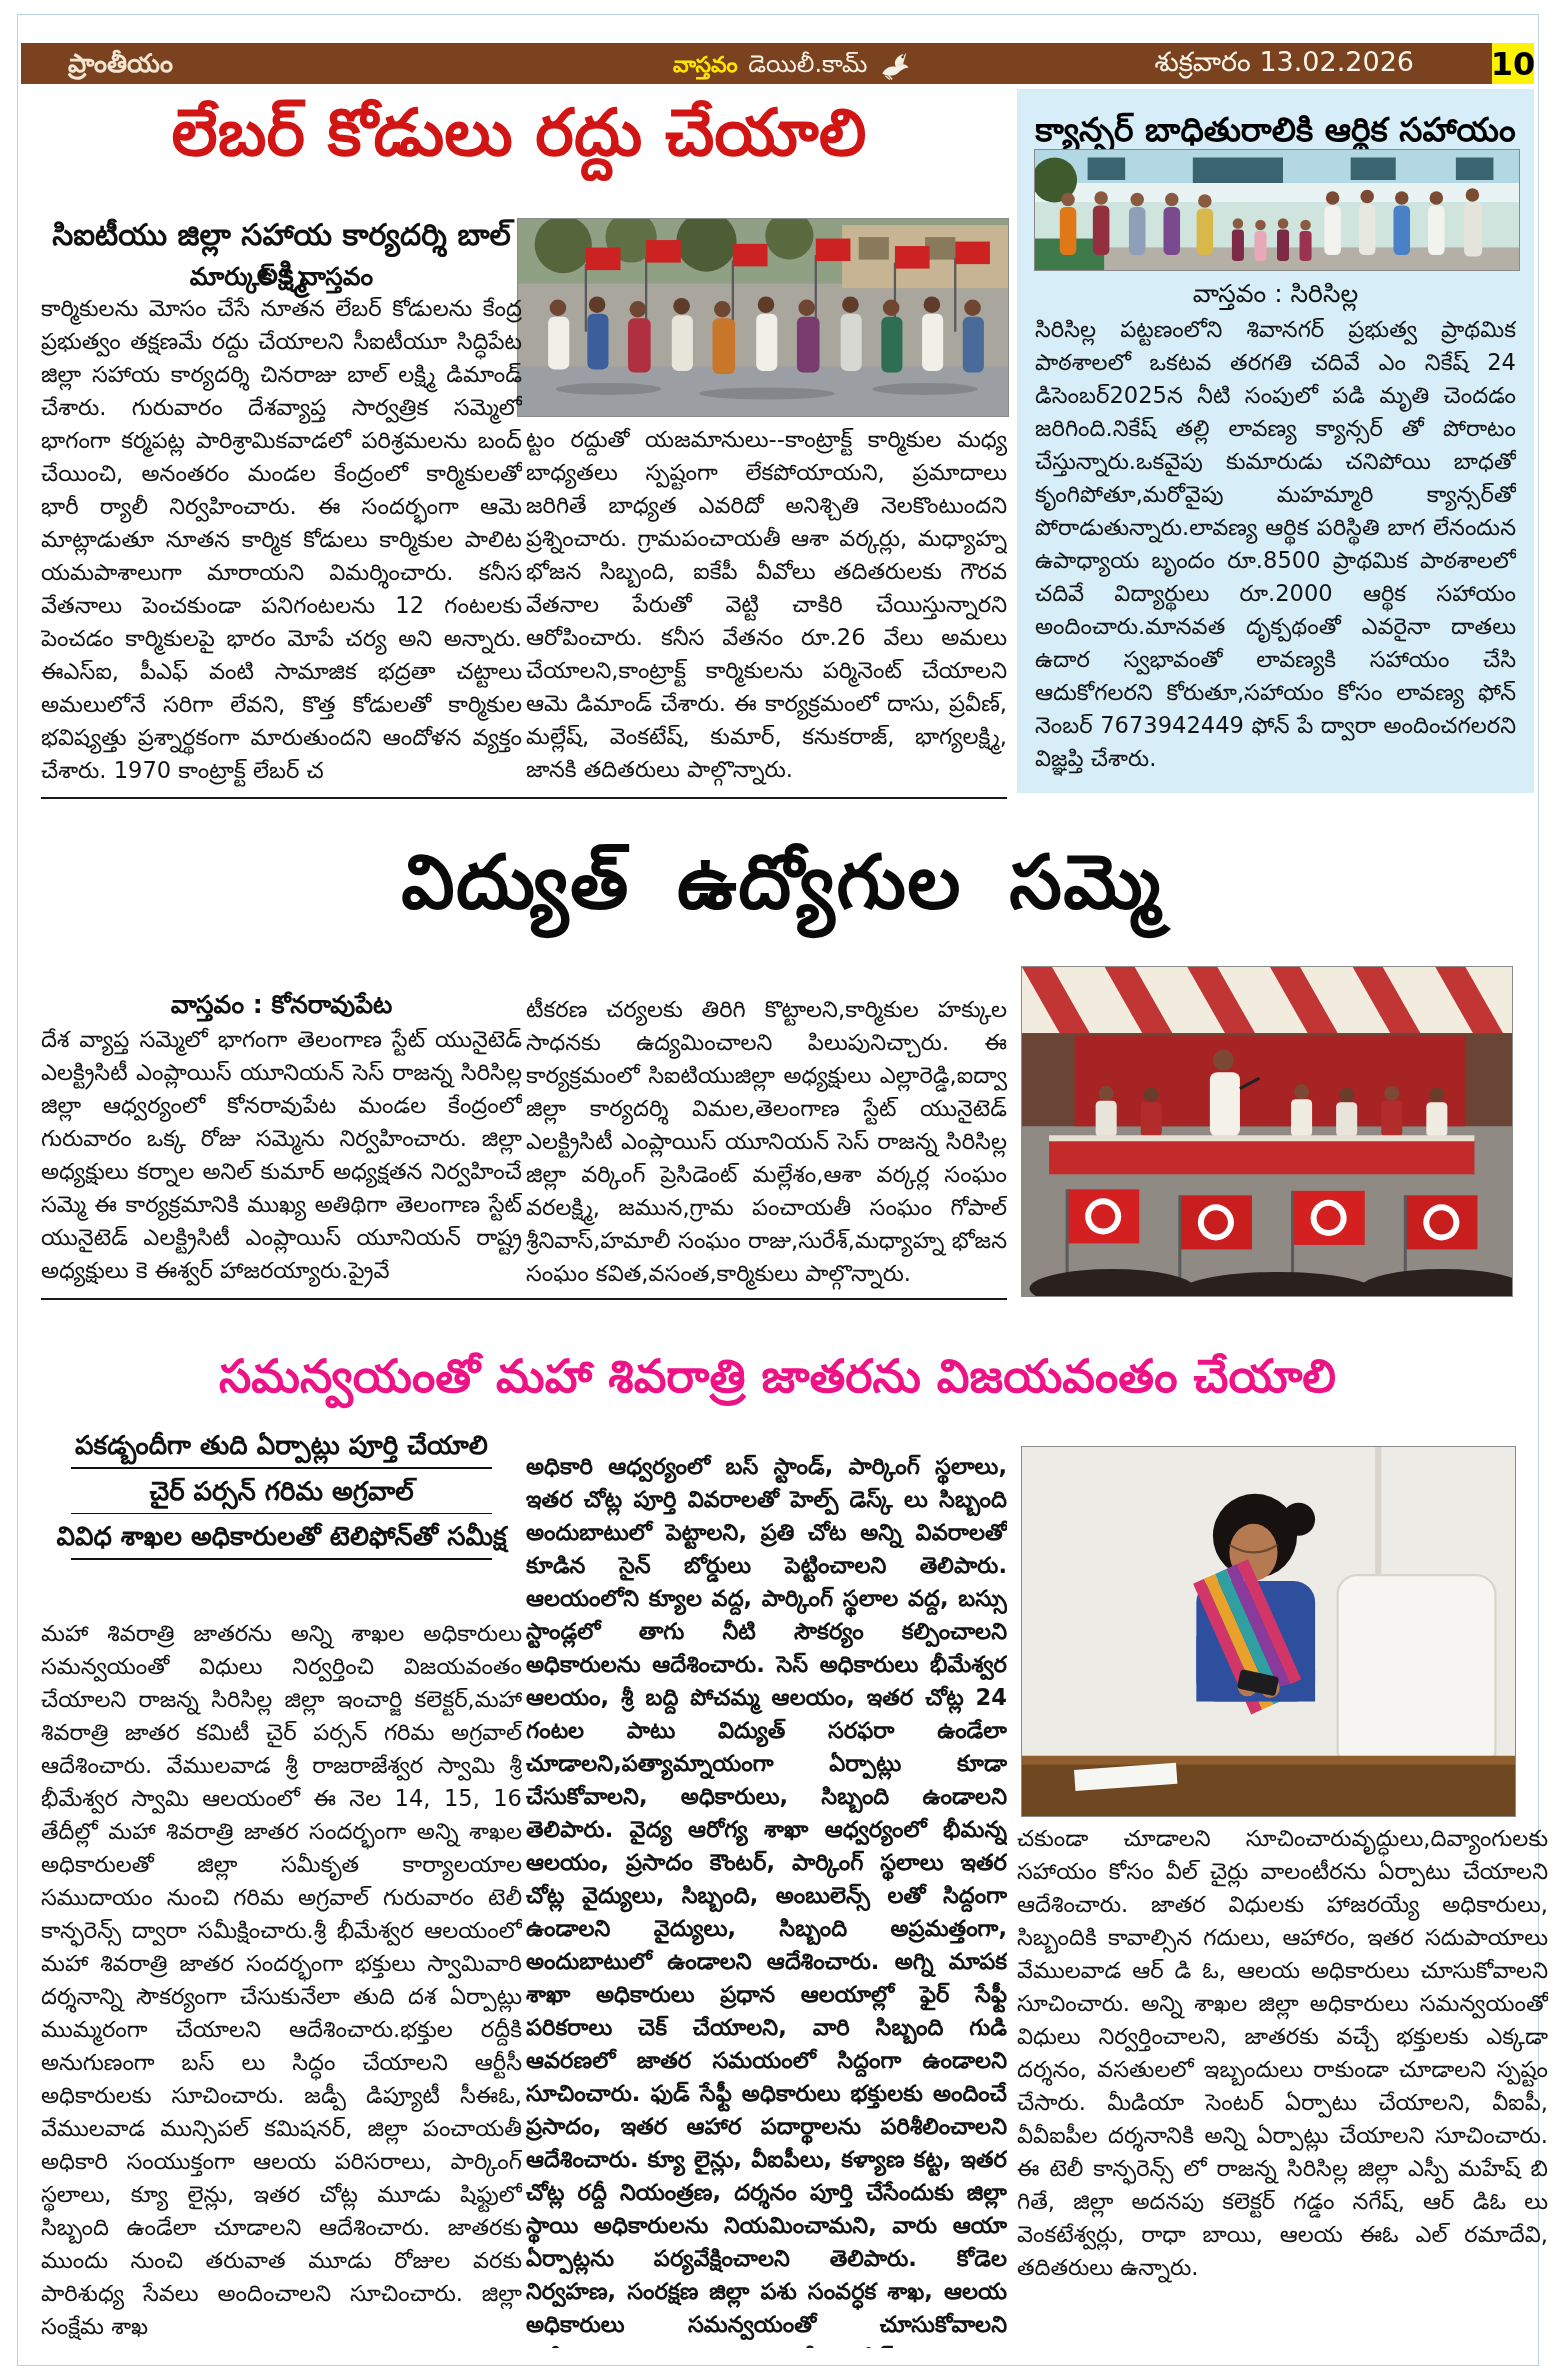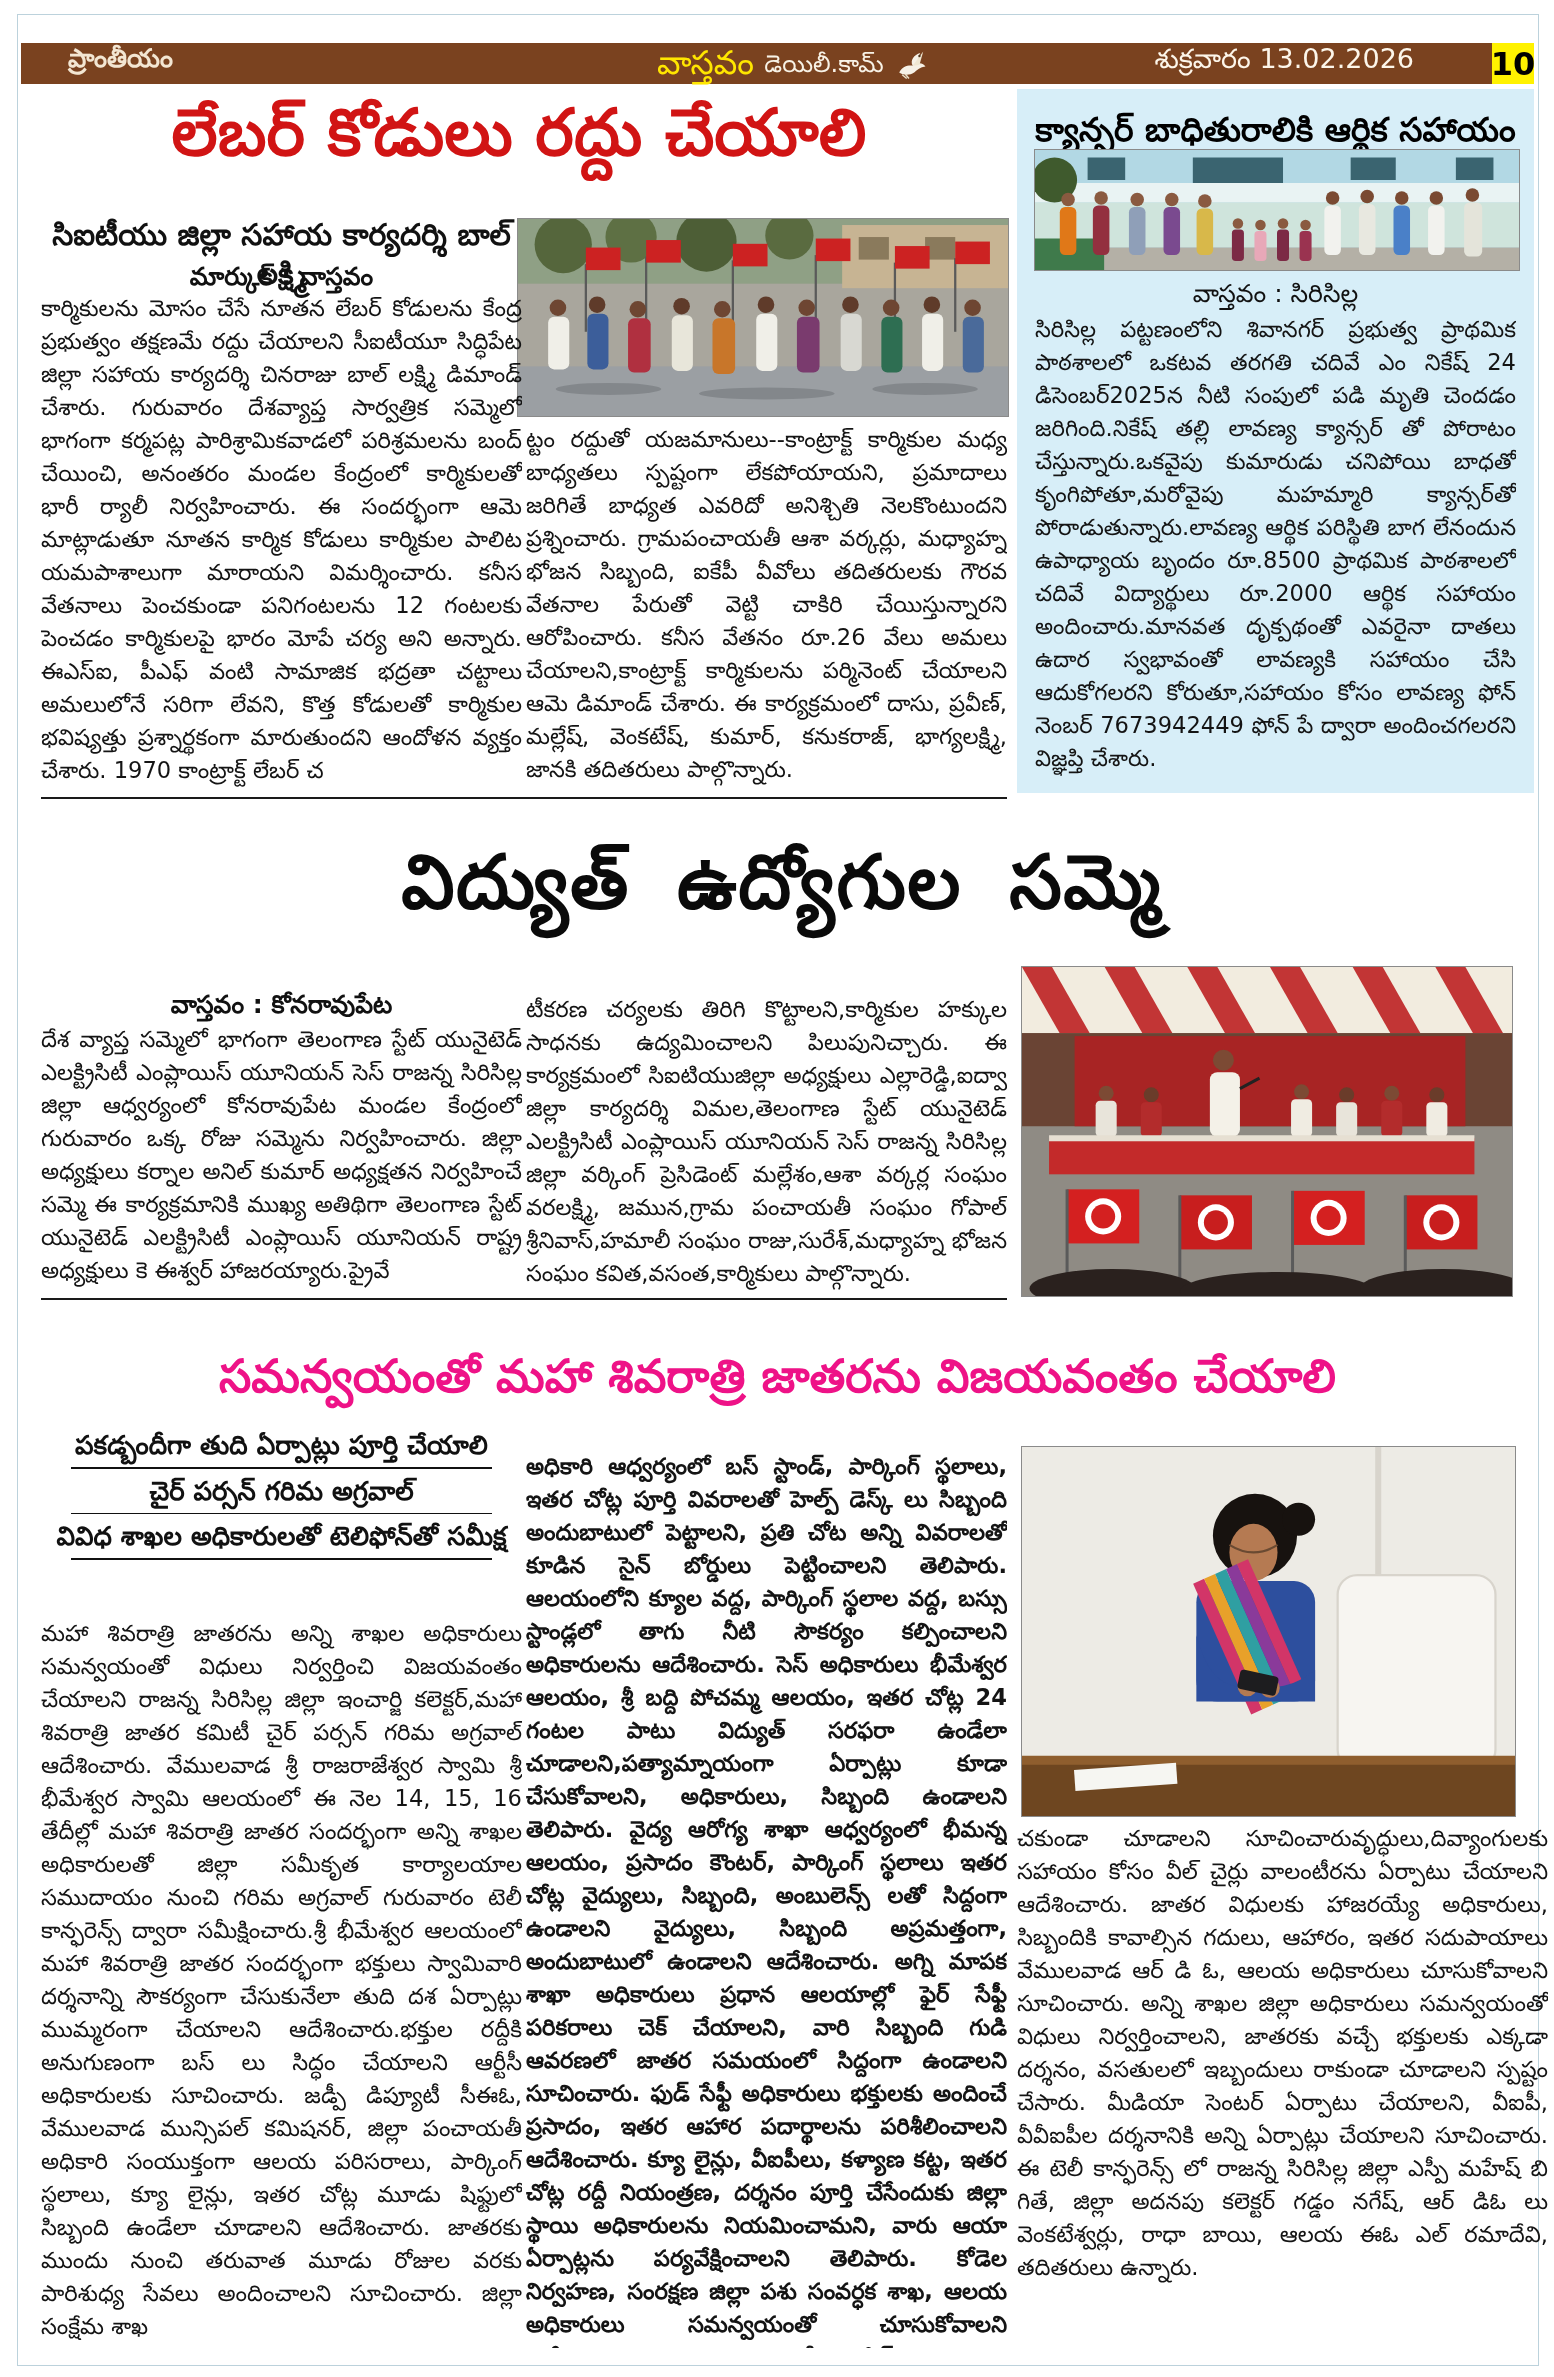--- a/index.html
+++ b/index.html
@@ -1,24 +1,24 @@
 <!DOCTYPE html>
 <html style="font-size:12px"><head>
 <meta charset="utf-8">
 <style>
   html,body{margin:0;padding:0;background:#ffffff;}
   #page{position:relative;width:1555px;height:2377px;background:#ffffff;overflow:hidden;
         font-family:"DejaVu Sans",sans-serif;color:#111;}
   .abs{position:absolute;}
   #page-frame{left:16.5px;top:13.5px;width:1520px;height:2350px;border:0.8px solid #bcd2dc;}
   
-  #masthead{left:21px;top:43px;width:1513px;height:41px;background:#7a421f;display:flex;align-items:flex-start;}
+  #masthead{left:21px;top:43px;width:1513px;height:41px;background:#7a421f;display:flex;align-items:flex-end;}
   #masthead .section{margin-left:47px;font-size:25.6px;font-weight:bold;color:#f3e6d2;}
   #masthead .center{position:absolute;left:50%;transform:translateX(-50%);display:flex;align-items:center;gap:10.5px;}
-  #masthead .brand{font-size:33px;font-weight:normal;color:#ffe600;margin-left:28px;}
+  #masthead .brand{font-size:22px;font-weight:bold;color:#ffe600;margin-left:28px;}
   #masthead .brand-suffix{font-size:24px;color:#f8f2e6;}
   #masthead .date{position:absolute;right:120px;font-size:27px;color:#fdf6ea;}
   #page-no{position:absolute;right:0;top:0;width:42px;height:41px;background:#fff200;color:#000;
            font-size:32px;font-weight:bold;display:flex;align-items:center;justify-content:center;}
   
   .hl{font-weight:bold;text-align:center;}
   #a1-headline{left:30px;top:92px;width:978px;font-size:65px;line-height:81px;color:#d11414;}
   #a1-subhead{left:41px;top:215px;width:481px;font-size:30px;line-height:39px;font-weight:bold;text-align:center;}
   #a1-byline{left:41px;top:262px;width:481px;font-size:25px;font-weight:bold;text-align:center;}
   #a3-headline{left:4px;top:826px;width:1555px;font-size:75px;line-height:113px;color:#0a0a0a;word-spacing:19.6px;letter-spacing:1.5px;}

